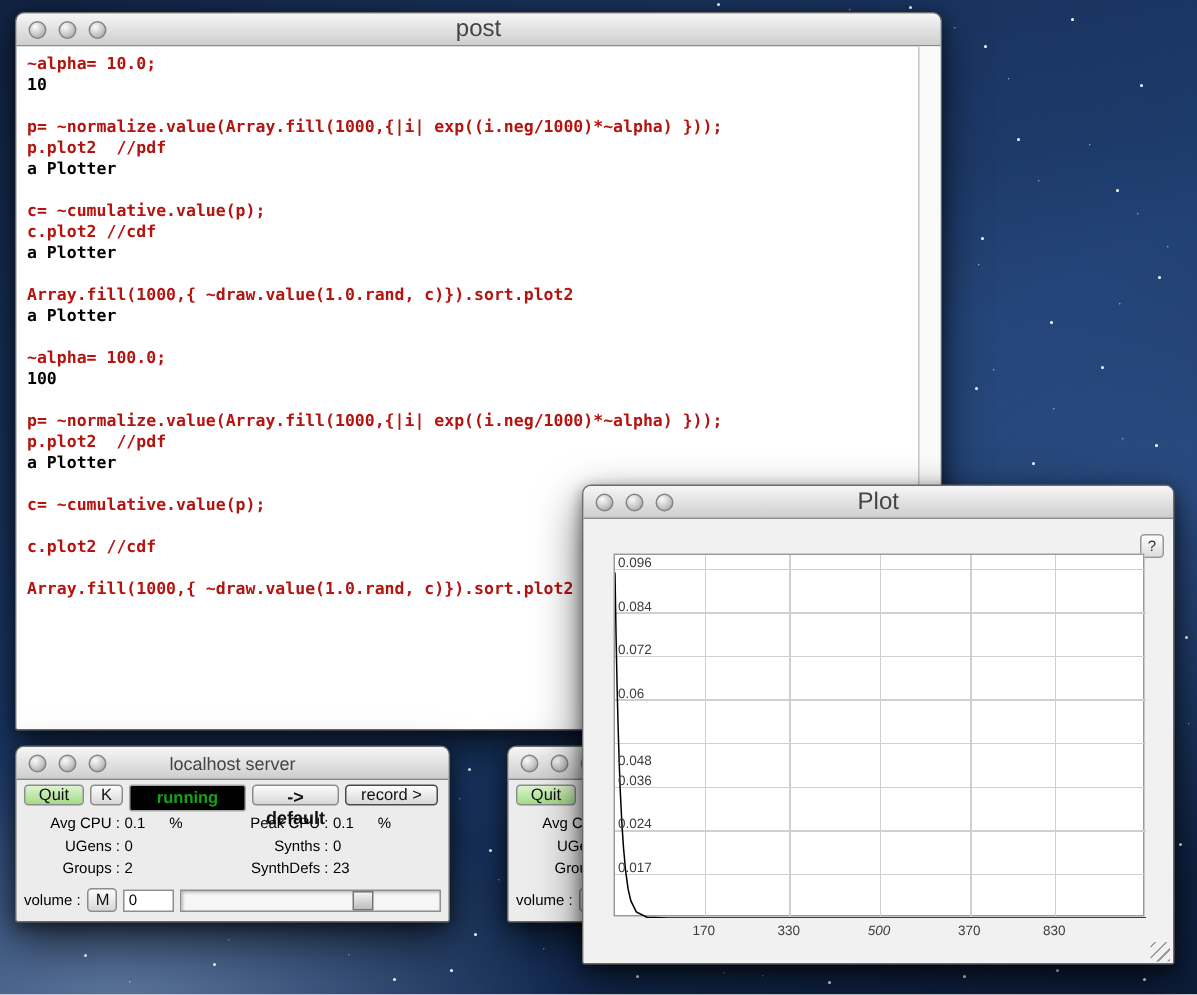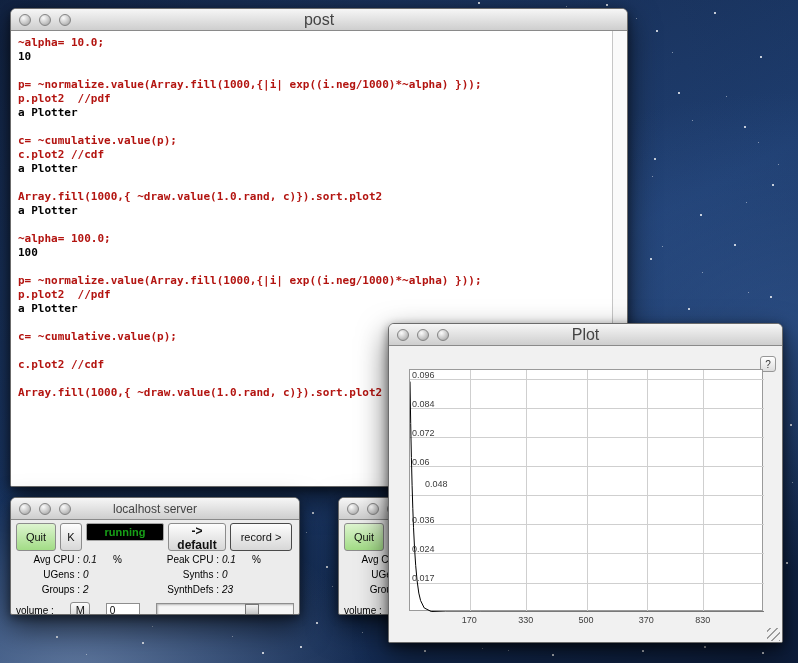--- a/index.html
+++ b/index.html
@@ -64,39 +64,39 @@
 
   
   .server-window { width:290px; height:118px; }
   .server1 { left:10px; top:497px; }
   .server2 { left:338px; top:497px; }
   .server-content { padding:3px 5px; }
   .button-row { display:flex; gap:4px; margin-bottom:3px; }
   .btn {
     font:11px "Liberation Sans", sans-serif; color:#111;
     background:linear-gradient(#fdfdfd, #d7d7d7);
-    border:1px solid #8c8c8c; border-radius:3px; height:28px; padding:0 5px;
+    border:1px solid #8c8c8c; border-radius:3px; height:14px; padding:0 5px;
   }
   .btn.quit { width:40px; background:linear-gradient(#ddf4cf, var(--quit-green, #a2dc86)); }
   .btn.k { width:22px; }
   .btn.record { width:62px; border:1px solid #4a4a4a; }
   .btn.default-btn { width:58px; font-size:12px;font-weight:bold; }
   .btn.mute { width:20px; height:16px; }
   .status-field {
     width:78px; height:18px; background:#000000; border:1px solid #a5a5a5; border-radius:2px;
     font:bold 11px "Liberation Sans", sans-serif; color:var(--status-green, #17a017);
     display:flex; align-items:center; justify-content:center;
   }
   .stats { display:flex; }
   .stats-col { width:50%; }
   .stat-row { display:flex; height:15px; font-size:10px; color:#000; align-items:flex-start; }
   .stat-label { width:64px; text-align:right; }
-  .stat-value { margin-left:3px;font-style:italic; }
+  .stat-value { margin-left:3px; }
   .stat-unit { margin-left:16px; }
-  .volume-row { display:flex; align-items:center; gap:16px; margin-top:3px; }
+  .volume-row { display:flex; align-items:center; gap:4px; margin-top:3px; }
   .vol-label { font-size:10px; }
   .vol-field {
     width:34px; height:15px; background:#fff; border:1px solid #8e8e8e;
     font-size:10px; padding-left:3px; line-height:13px;
   }
   .vol-slider {
     flex:1; height:15px; position:relative; background:#f6f6f6;
     border:1px solid #8e8e8e; box-shadow:inset 1px 1px 2px rgba(0,0,0,0.25);
   }
   .vol-thumb {
@@ -333,30 +333,30 @@
             <line class="grid" x1="0" y1="96.8" x2="354" y2="96.8"></line>
             <line class="grid" x1="0" y1="67.8" x2="354" y2="67.8"></line>
             <line class="grid" x1="0" y1="38.7" x2="354" y2="38.7"></line>
             <line class="grid" x1="0" y1="9.7" x2="354" y2="9.7"></line>
             <polyline class="curve" points="0.0,11.6 0.7,53.5 1.4,87.6 2.1,115.7 2.8,138.4 3.5,157.3 4.6,179.1 5.7,195.5 7.1,210.8 8.8,223.1 10.6,230.6 14.2,237.9 21.2,241.5 35.4,242.0 70.8,242.0 354.0,242.0"></polyline>
           </svg>
         <div class="y-labels" id="y-labels">
             <div class="tick-label" style="top: 202.96px;">0.017</div>
             <div class="tick-label" style="top: 173.92px;">0.024</div>
             <div class="tick-label" style="top: 144.88px;">0.036</div>
-            <div class="tick-label" style="top: 109px; padding-left: 13px;">0.048</div>
+            <div class="tick-label" style="top: 132px;">0.048</div>
             <div class="tick-label" style="top: 86.8px;">0.06</div>
             <div class="tick-label" style="top: 57.76px;">0.072</div>
             <div class="tick-label" style="top: 28.72px;">0.084</div>
             <div class="tick-label" style="top: -0.32px;">0.096</div>
           </div>
       </div>
       <div class="x-labels" id="x-labels">
           <div class="tick-label x" style="left: 45.18px;">170</div>
           <div class="tick-label x" style="left: 101.82px;">330</div>
-          <div class="tick-label x" style="left: 162px;">500</div>
+          <div class="tick-label x" style="left: 162px; font-style: italic;">500</div>
           <div class="tick-label x" style="left: 222.18px;">370</div>
           <div class="tick-label x" style="left: 278.82px;">830</div>
         </div>
       <div class="resize-grip"></div>
     </div>
   </div>
 </div>
 
 </body></html>

